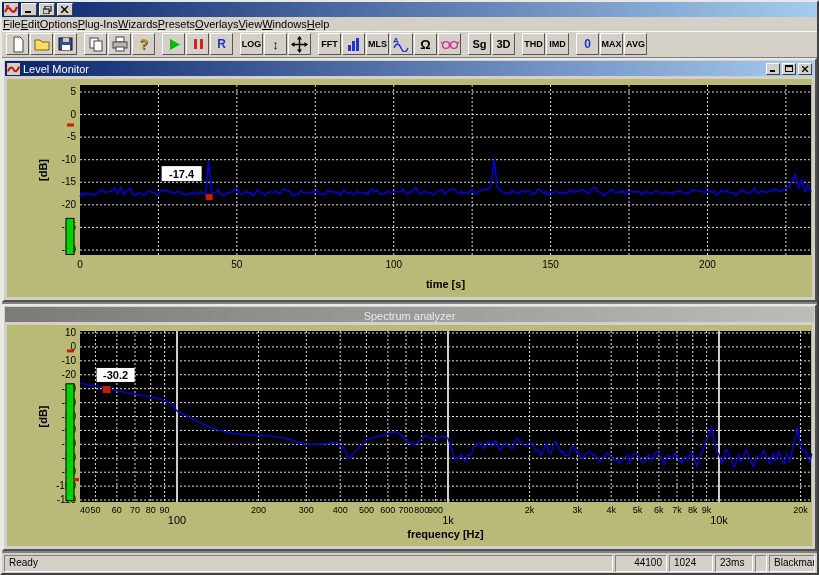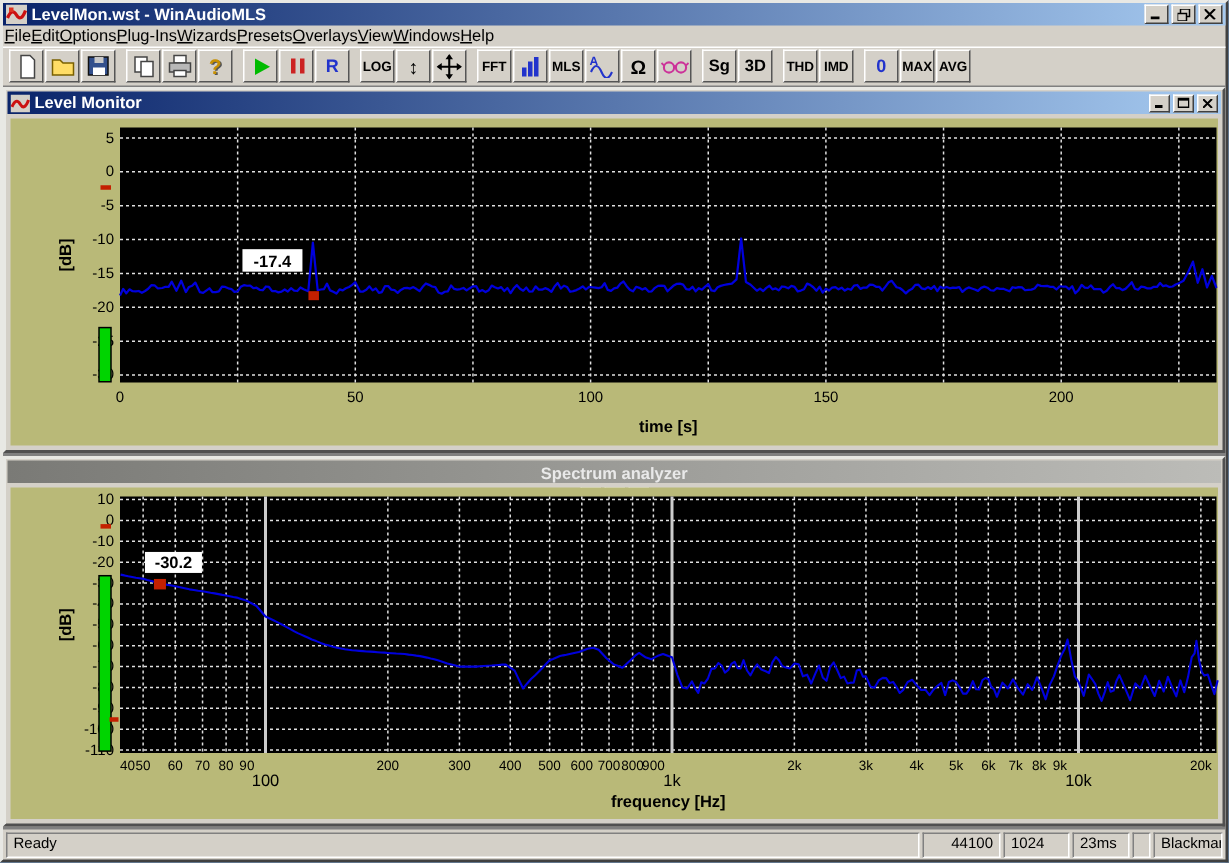--- a/index.html
+++ b/index.html
@@ -22,41 +22,40 @@
   .tbtn{ width:23px; height:22px; background:var(--chrome,#d4d0c8); border:1px solid;
         border-color:#fff #555 #555 #fff; display:flex; align-items:center; justify-content:center;
         font-size:9px; font-weight:bold; color:#000; overflow:hidden; }
   .tbtn.lg{ font-size:11px; }
   .mdi{ position:relative; height:496px; background:#808080; overflow:hidden; }
   .child{ position:absolute; left:0; width:815px; background:var(--chrome,#d4d0c8);
         border:2px solid; border-color:#e8e8e4 #505050 #505050 #e8e8e4; padding:1px; }
   .child-titlebar{ height:15px; display:flex; align-items:center; gap:3px; padding:0 2px; }
   .child-titlebar.active{ background:linear-gradient(90deg,var(--tb1,#0a246a),var(--tb2,#a6caf0)); color:#fff; }
   .child-titlebar.inactive{ background:linear-gradient(90deg,var(--itb1,#797975),var(--itb2,#bcbcb8)); color:#e9e9e9;flex-direction:column; }
-  .child-title-text{ font-size:11px; font-weight:bold; flex:1; white-space:nowrap; }
+  .child-title-text{ font-size:11px; font-weight:normal; flex:1; white-space:nowrap; }
   .ccbtn{ width:14px; height:12px; background:var(--chrome,#d4d0c8); border:1px solid;
         border-color:#fff #404040 #404040 #fff; display:flex; align-items:center; justify-content:center; color:#000; }
   .child-body{ position:absolute; left:3px; right:3px; top:19px; bottom:3px; background:var(--khaki,#b9b978); }
   .child-body svg{ display:block; }
   .statusbar{ height:20px; display:flex; gap:2px; padding:2px 2px 1px; font-size:10px; color:#000; }
   .spanel{ border:1px solid; border-color:#808080 #fff #fff #808080; padding:1px 4px; white-space:nowrap; overflow:hidden; }
   .spanel.grow{ flex:1; }
   .appicon{ width:14px; height:13px; }
 </style>
 </head>
 <body>
 
 <div class="app">
   <div class="titlebar">
     <svg class="appicon" viewBox="0 0 14 13">
       <rect x="0" y="0" width="14" height="13" fill="#d4d0c8"></rect>
       <path d="M1 9 Q4 2 7 7 Q10 12 13 4" stroke="#cc1111" stroke-width="2.2" fill="none"></path>
       <rect x="2" y="2" width="3" height="3" fill="#dd3322"></rect>
     </svg>
-    <span class="title-text">LevelMon.wst - WinAudioMLS</span>
     <div class="caption-btns">
       <div class="cbtn">
           <svg width="8" height="7">
             <rect x="0" y="5" width="6" height="2" fill="#000"></rect>
           </svg>
         </div>
       <div class="cbtn">
           <svg width="9" height="8">
             <rect x="2" y="0" width="6" height="5" fill="none" stroke="#000"></rect>
             <rect x="0" y="3" width="6" height="5" fill="#d4d0c8" stroke="#000"></rect>

